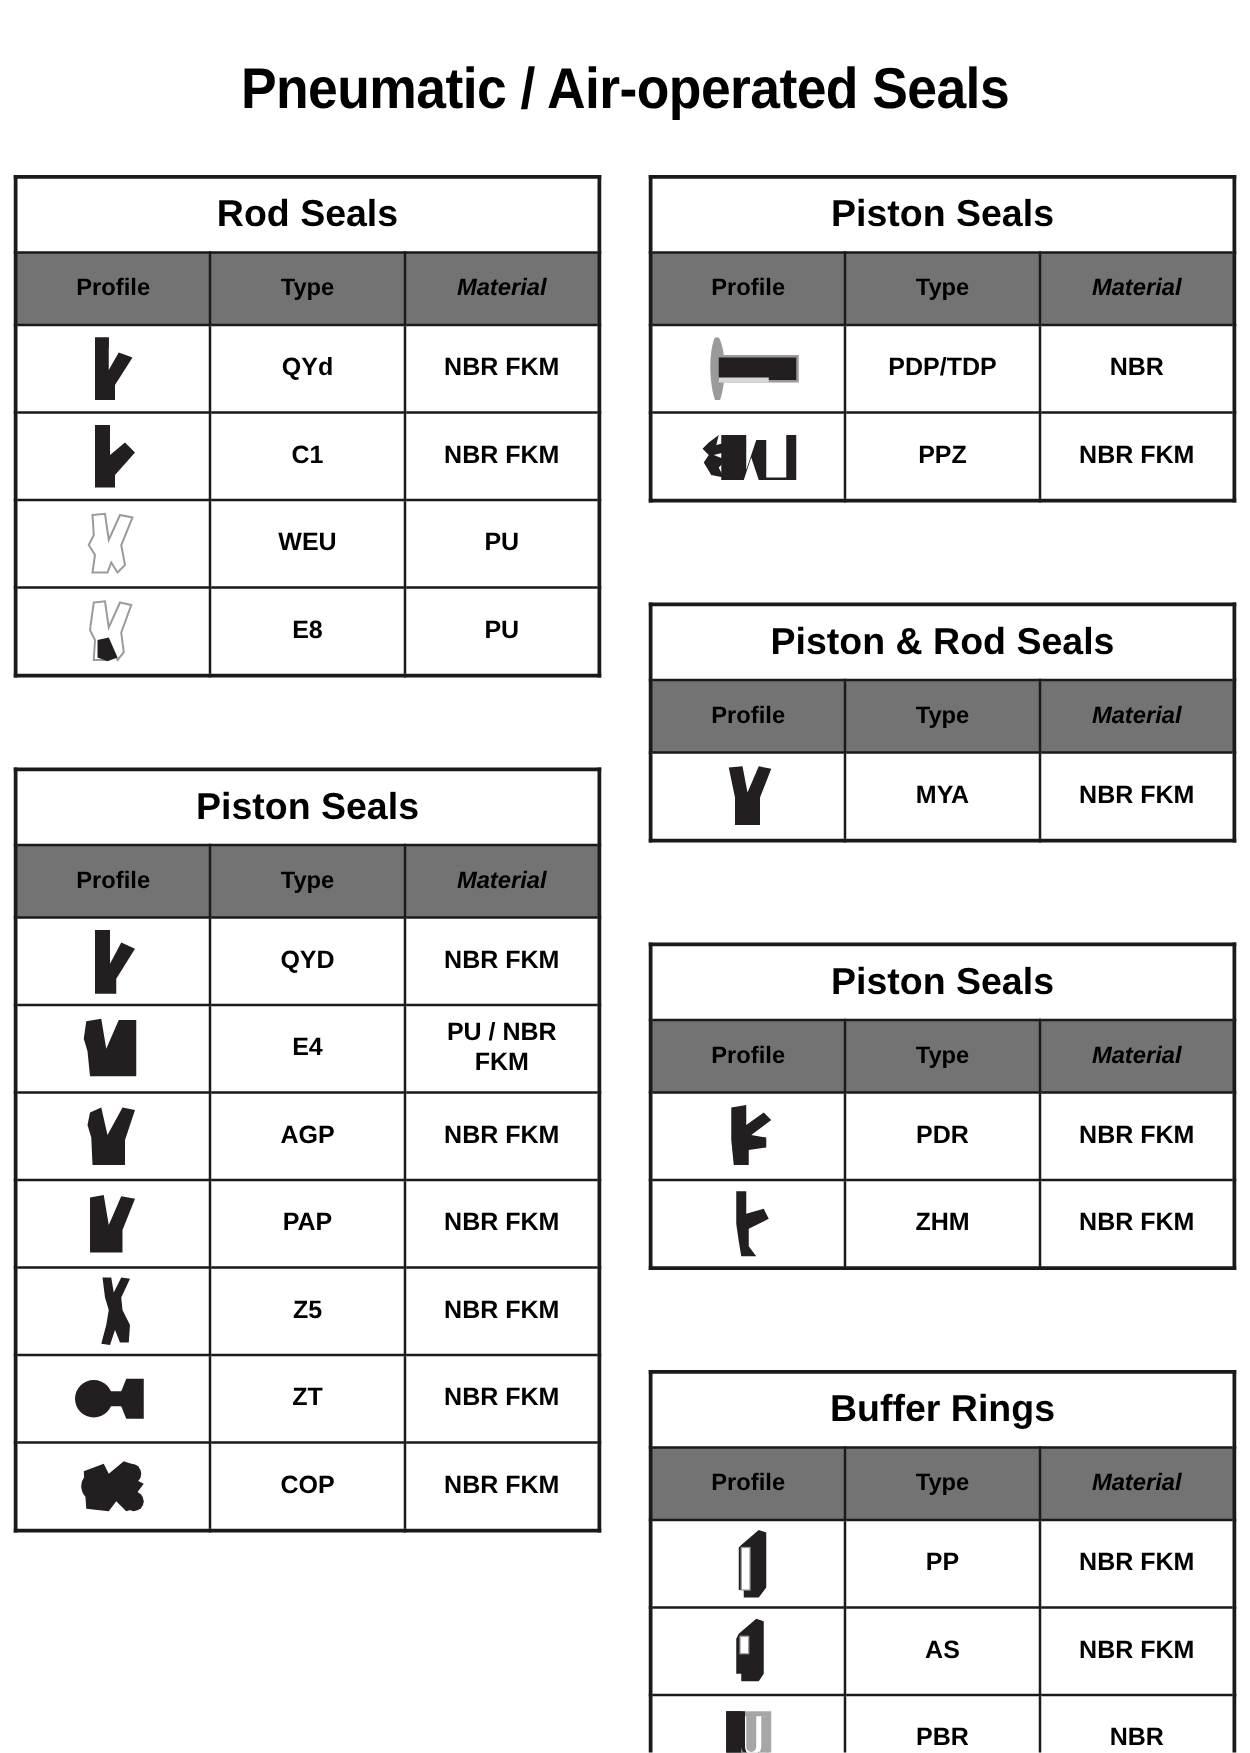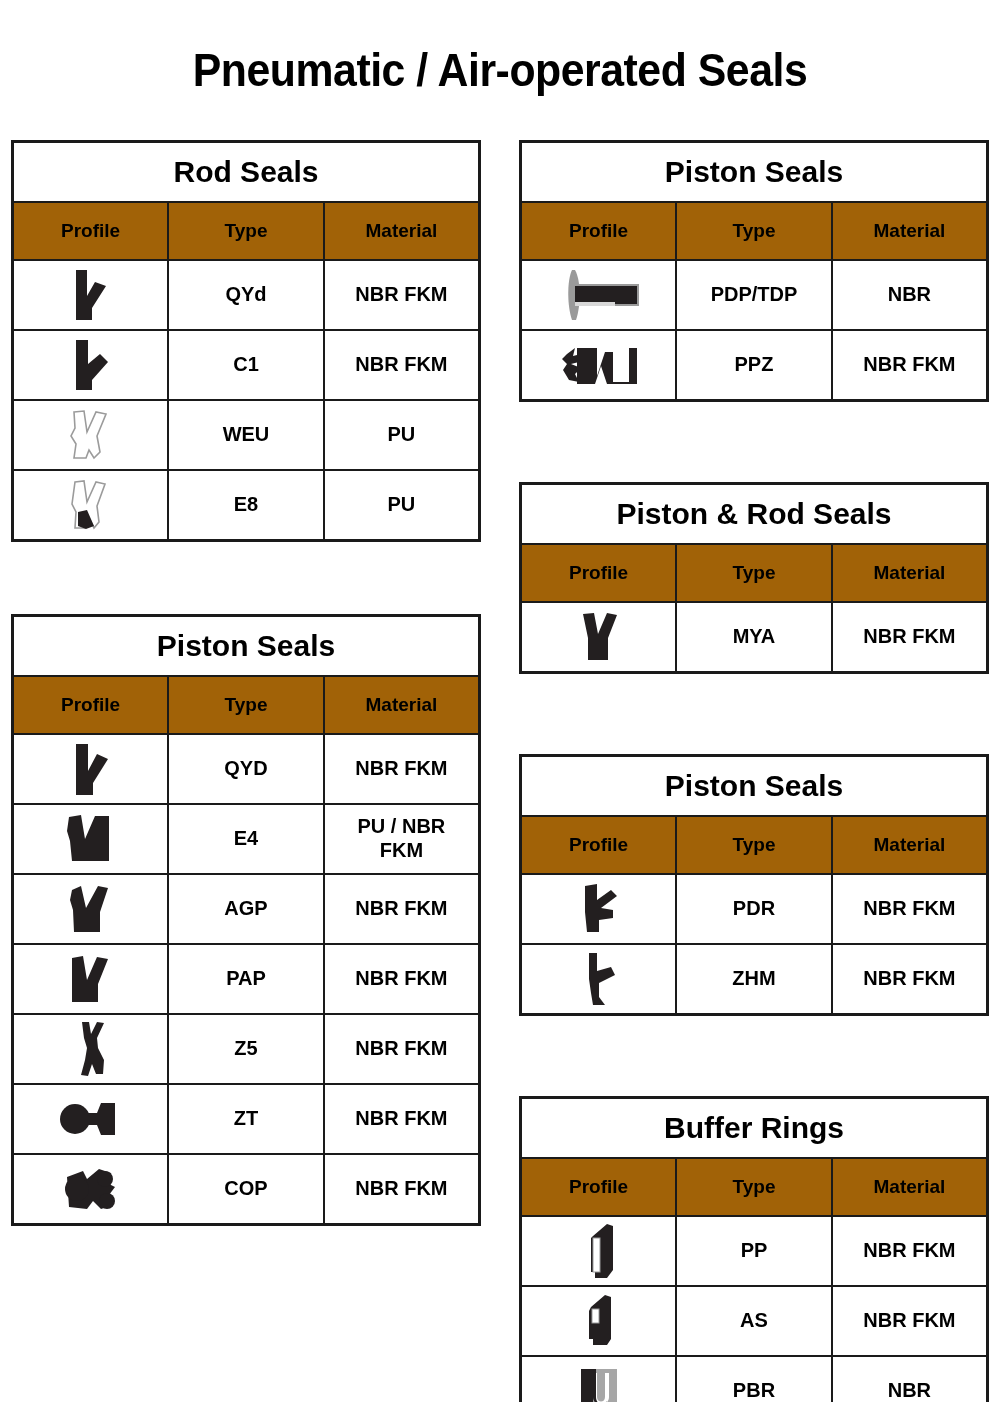--- a/index.html
+++ b/index.html
@@ -74,38 +74,38 @@
     border-bottom: 2px solid #1a1a1a;
     text-align: center;
     font-weight: bold;
     font-size: 30px;
     height: 58px;
     line-height: 58px;
     background: #fff;
     letter-spacing: 0px;
   }
   .seal-table thead th {
-    background: #a16207;
+    background: #737373;
     font-weight: bold;
     font-size: 19px;
     height: 56px;
     text-align: center;
     vertical-align: middle;
   }
   .seal-table tbody td {
     text-align: center;
     vertical-align: middle;
     font-size: 20px;
     font-weight: bold;
     height: 68px;
     background: #fff;
   }
   .col-profile { width: 157px; }
   .col-type    { width: 155px; }
-  .col-mat     { width: 156px; }
+  .col-mat     { width: 156px; font-style: italic; }
 
   .mat-cell {
     white-space: pre-line;
     line-height: 1.18;
   }
 
   .profile-cell {
     line-height: 0;
   }
   .profile-cell svg {

